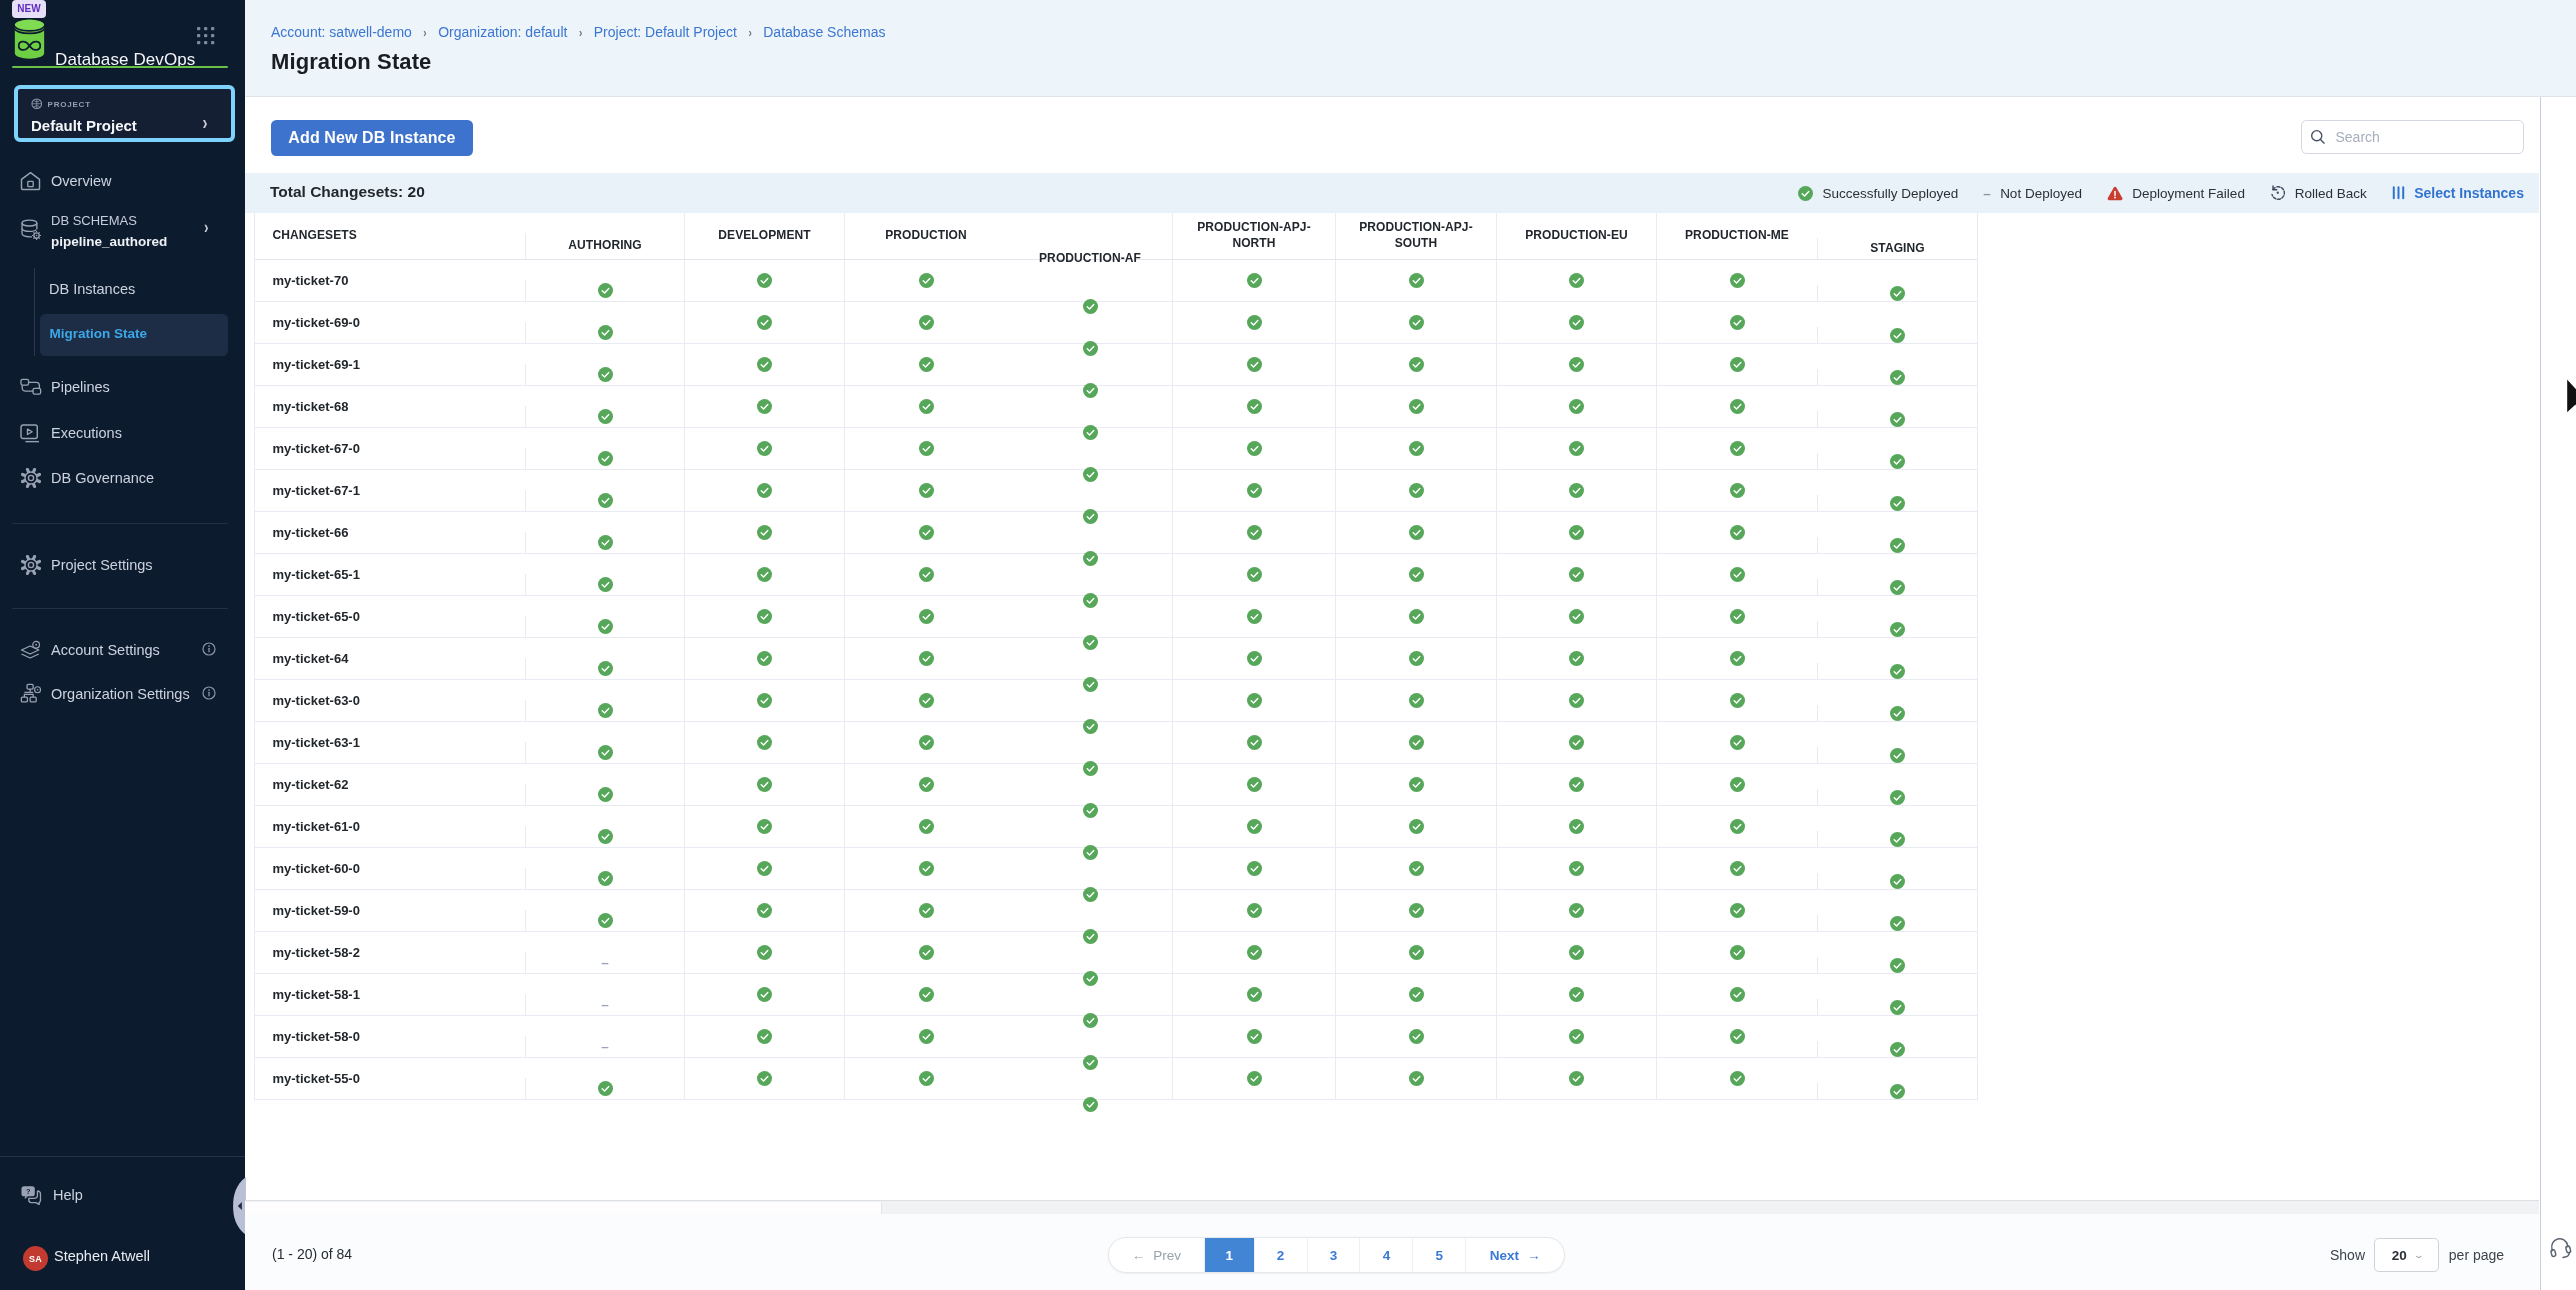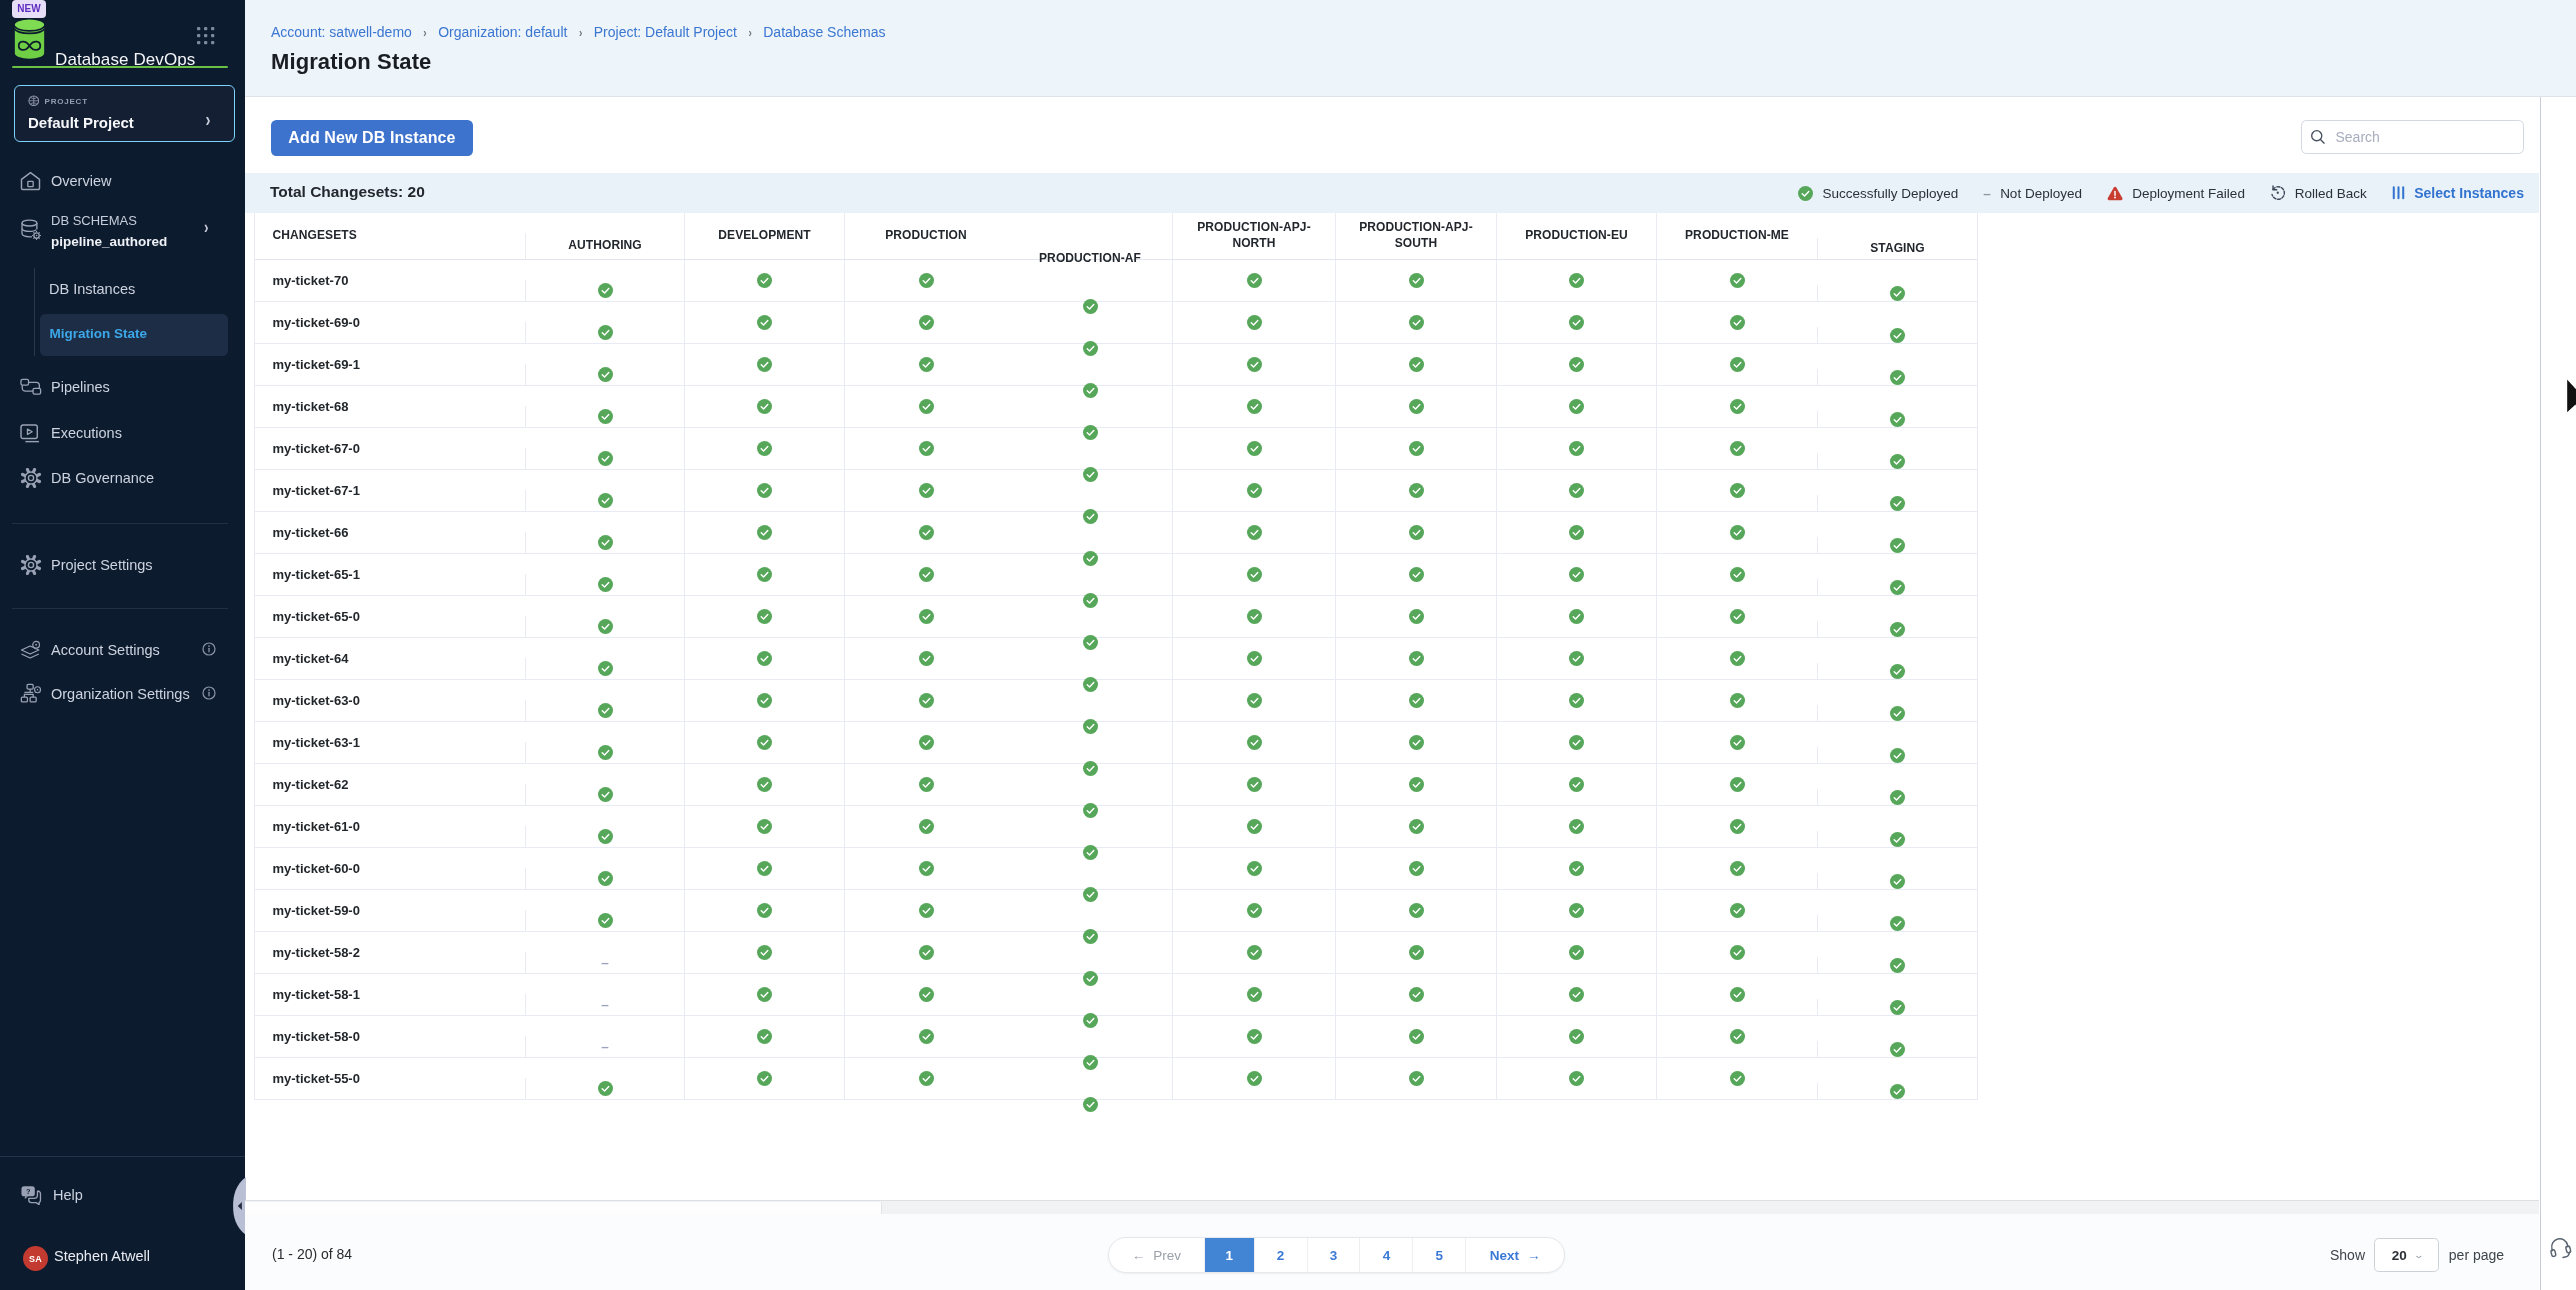--- a/index.html
+++ b/index.html
@@ -6,21 +6,21 @@
 body{font-family:"Liberation Sans",sans-serif;background:#fff;position:relative;}
 
 
 #sidebar{position:absolute;left:0;top:0;width:245px;height:1291px;background:#0d1b2e;}
 #newbadge{position:absolute;left:12px;top:0;width:34px;height:18px;background:#e7def7;border-radius:0 0 4px 4px;
   color:#5f2cc0;font-size:10px;font-weight:bold;text-align:center;line-height:17.5px;border-radius:4px;}
 #dblogo{position:absolute;left:11.5px;top:17.5px;}
 #brand{position:absolute;left:55px;top:31px;font-size:17px;font-weight:normal;color:#f4f6f9;letter-spacing:0.1px;margin-top:19px;}
 #griddots{position:absolute;left:197px;top:27px;}
 #greenline{position:absolute;left:11.5px;top:66px;width:216px;height:1.7px;background:#6abf45;border-radius:1.3px;}
-#projbox{position:absolute;left:13.5px;top:85px;width:221px;height:57px;background:#141f34;border:1px solid #7dd3fc;border-radius:6px;}
+#projbox{position:absolute;left:13.5px;top:85px;width:221px;height:57px;background:#141f34;border:4px solid #7dd3fc;border-radius:6px;}
 #projbox .plabel{position:absolute;left:30px;top:10.8px;font-size:8px;font-weight:bold;letter-spacing:0.8px;color:#969eb2;}
 #projbox .picon{position:absolute;left:13px;top:8.8px;}
 #projbox .pname{position:absolute;left:13.5px;top:28px;font-size:15px;font-weight:bold;color:#f6f7f9;}
 #projbox .pchev{position:absolute;right:23px;top:24px;color:#c7ccd8;font-size:15px;font-weight:bold;transform:scaleY(1.35);}
 .nav{position:absolute;left:0;width:245px;display:flex;align-items:center;color:#ccd3df;font-size:14.5px;}
 .nav .ic{position:absolute;left:20px;width:21.6px;display:flex;justify-content:center;}
 .nav .lb{position:absolute;left:51px;}
 .infoc{position:absolute;left:202px;}
 #subline{position:absolute;left:34px;top:268px;width:1px;height:88px;background:#2c384d;}
 #migbox{position:absolute;left:40px;top:314px;width:188px;height:42px;background:#1d2d45;border-radius:5.4px;}

